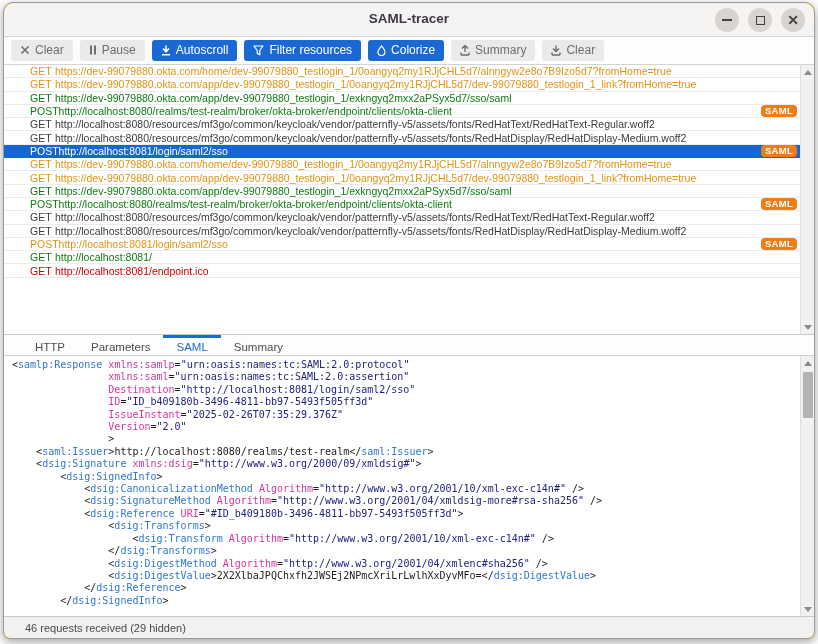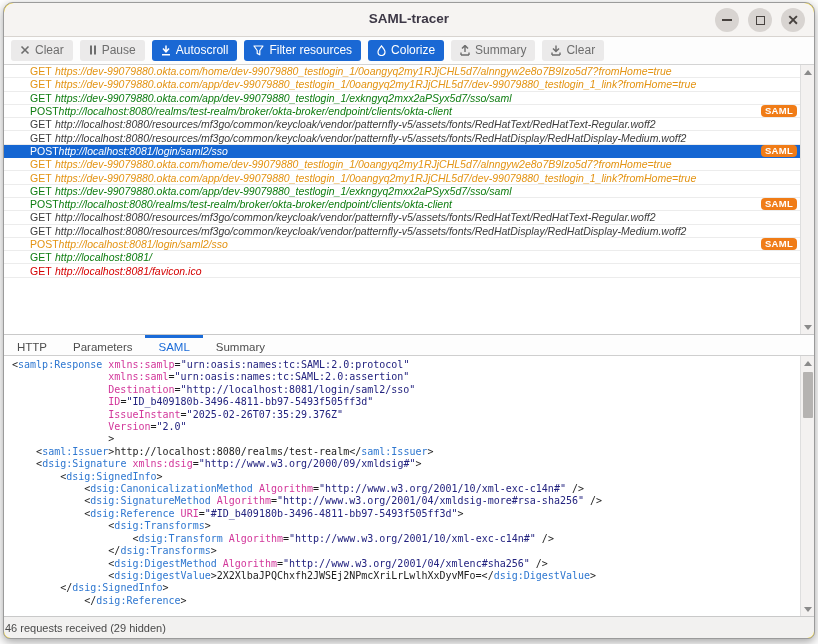--- a/index.html
+++ b/index.html
@@ -20,48 +20,48 @@
   
   .toolbar { height:28px; flex:0 0 28px; background:#fdfdfd; border-bottom:1px solid #d4d4d4; display:flex; align-items:center; padding:0 7px; gap:7px; }
   .tb-btn { display:flex; align-items:center; gap:5px; font-size:12px; padding:3px 9px 4px 9px; border-radius:3px; background:#ebeaea; color:#6e6e6e; border:none; cursor:pointer; white-space:nowrap; font-family:"Liberation Sans", sans-serif; }
   .tb-btn.active { background:#1a68d4; color:#fff; }
   .tb-btn svg { display:block; }
   
   .request-list { height:270px; flex:0 0 270px; display:flex; background:#fff; border-bottom:1px solid #c9c9c9; }
   .req-rows { flex:1 1 auto; overflow:hidden; }
   .req-row { position:relative; height:13.3px; border-bottom:1px solid #ececec; display:flex; align-items:center; font-size:10.5px; white-space:nowrap; cursor:pointer; background:#fff; }
   .req-method { flex:0 0 51px; padding-left:26px; }
-  .req-url { flex:1 1 auto; overflow:hidden;font-style:italic; }
+  .req-url { flex:1 1 auto; overflow:hidden; }
   .req-row.c-orange .req-method, .req-row.c-orange .req-url { color:#e39312; }
   .req-row.c-green  .req-method, .req-row.c-green  .req-url { color:#0e7c10; }
   .req-row.c-dark   .req-method, .req-row.c-dark   .req-url { color:#3c3c3c; }
   .req-row.c-red    .req-method, .req-row.c-red    .req-url { color:#d40000; }
   .req-row.selected { background:#1566d2; border-bottom-color:#1566d2; }
   .req-row.selected .req-method, .req-row.selected .req-url { color:#fff; }
   .saml-badge { position:absolute; right:3px; top:0px; background:#f07c17; color:#fff; font-size:9.5px; font-weight:bold; padding:0px 4px 1px 4px; border-radius:4px; line-height:11.5px; letter-spacing:.3px; }
   
   .vscroll { flex:0 0 14px; background:#f3f1f0; border-left:1px solid #dedede; position:relative; }
   .arrow { position:absolute; left:0; width:14px; height:14px; display:flex; align-items:center; justify-content:center; cursor:pointer; }
   .arrow.up { top:0; } .arrow.down { bottom:0; }
   .tri-up { width:0; height:0; border-left:4px solid transparent; border-right:4px solid transparent; border-bottom:5px solid #8a8a8a; }
   .tri-down { width:0; height:0; border-left:4px solid transparent; border-right:4px solid transparent; border-top:5px solid #8a8a8a; }
   .thumb { position:absolute; left:2px; width:10px; background:#b5b3b1; border-radius:1px; cursor:pointer; }
   
-  .tabs { height:21px; flex:0 0 21px; display:flex; background:#fdfdfd; border-bottom:1px solid #cfcfcf;text-align:right; }
+  .tabs { height:21px; flex:0 0 21px; display:flex; padding-left:18px; background:#fdfdfd; border-bottom:1px solid #cfcfcf;text-align:right; }
   .tab { font-size:11.5px; color:#4d4d4d; padding:3px 13px 0 13px; border-top:3px solid transparent; cursor:pointer; }
   .tab.active { color:#1a6bd8; border-top-color:#1a6bd8; }
   
   .xml-wrap { flex:1 1 auto; display:flex; background:#fff; overflow:hidden; }
   .xml-view { flex:1 1 auto; overflow:hidden; padding:3px 0 0 8px; font-family:"DejaVu Sans Mono", monospace; font-size:10px; line-height:12.4px; color:#1d1d1d; }
   .xml-line { white-space:pre; }
   .x-t { color:#2e77d0; }
   .x-a { color:#d2369a; }
   .x-v { color:#22227f; }
   
-  .statusbar { height:22px; flex:0 0 22px; background:#f2f1f0; border-top:1px solid #c9c9c9; display:flex; align-items:center; padding-left:1px; font-size:11px; color:#4a4a4a; border-radius:0 0 7px 7px; }
+  .statusbar { height:22px; flex:0 0 22px; background:#f2f1f0; border-top:1px solid #c9c9c9; display:flex; align-items:center; padding-left:21px; font-size:11px; color:#4a4a4a; border-radius:0 0 7px 7px; }
 </style>
 </head>
 <body>
 
 <div class="window">
 
   <div class="titlebar">
     <div class="title">SAML-tracer</div>
     <div class="win-controls">
       <div class="win-btn">
@@ -202,21 +202,21 @@
           <span class="req-method">POST</span>
           <span class="req-url">http://localhost:8081/login/saml2/sso</span>
           <span class="saml-badge">SAML</span>
         </div>
         <div class="req-row c-green">
           <span class="req-method">GET</span>
           <span class="req-url">http://localhost:8081/</span>
         </div>
         <div class="req-row c-red">
           <span class="req-method">GET</span>
-          <span class="req-url">http://localhost:8081/favicon.ico</span>
+          <span class="req-url">http://localhost:8081/endpoint.ico</span>
         </div>
       </div>
     <div class="vscroll">
       <div class="arrow up">
           <div class="tri-up"></div>
         </div>
       <div class="arrow down">
           <div class="tri-down"></div>
         </div>
     </div>
@@ -242,22 +242,22 @@
         <div class="xml-line">    <span class="x-p">&lt;</span><span class="x-t">dsig:Signature</span><span class="x-p"> </span><span class="x-a">xmlns:dsig</span><span class="x-p">=</span><span class="x-v">"http://www.w3.org/2000/09/xmldsig#"</span><span class="x-p">&gt;</span></div>
         <div class="xml-line">        <span class="x-p">&lt;</span><span class="x-t">dsig:SignedInfo</span><span class="x-p">&gt;</span></div>
         <div class="xml-line">            <span class="x-p">&lt;</span><span class="x-t">dsig:CanonicalizationMethod</span><span class="x-p"> </span><span class="x-a">Algorithm</span><span class="x-p">=</span><span class="x-v">"http://www.w3.org/2001/10/xml-exc-c14n#"</span><span class="x-p"> /&gt;</span></div>
         <div class="xml-line">            <span class="x-p">&lt;</span><span class="x-t">dsig:SignatureMethod</span><span class="x-p"> </span><span class="x-a">Algorithm</span><span class="x-p">=</span><span class="x-v">"http://www.w3.org/2001/04/xmldsig-more#rsa-sha256"</span><span class="x-p"> /&gt;</span></div>
         <div class="xml-line">            <span class="x-p">&lt;</span><span class="x-t">dsig:Reference</span><span class="x-p"> </span><span class="x-a">URI</span><span class="x-p">=</span><span class="x-v">"#ID_b409180b-3496-4811-bb97-5493f505ff3d"</span><span class="x-p">&gt;</span></div>
         <div class="xml-line">                <span class="x-p">&lt;</span><span class="x-t">dsig:Transforms</span><span class="x-p">&gt;</span></div>
         <div class="xml-line">                    <span class="x-p">&lt;</span><span class="x-t">dsig:Transform</span><span class="x-p"> </span><span class="x-a">Algorithm</span><span class="x-p">=</span><span class="x-v">"http://www.w3.org/2001/10/xml-exc-c14n#"</span><span class="x-p"> /&gt;</span></div>
         <div class="xml-line">                <span class="x-p">&lt;/</span><span class="x-t">dsig:Transforms</span><span class="x-p">&gt;</span></div>
         <div class="xml-line">                <span class="x-p">&lt;</span><span class="x-t">dsig:DigestMethod</span><span class="x-p"> </span><span class="x-a">Algorithm</span><span class="x-p">=</span><span class="x-v">"http://www.w3.org/2001/04/xmlenc#sha256"</span><span class="x-p"> /&gt;</span></div>
         <div class="xml-line">                <span class="x-p">&lt;</span><span class="x-t">dsig:DigestValue</span><span class="x-p">&gt;2X2XlbaJPQChxfh2JWSEj2NPmcXriLrLwlhXxDyvMFo=&lt;/</span><span class="x-t">dsig:DigestValue</span><span class="x-p">&gt;</span></div>
+        <div class="xml-line">            <span class="x-p">&lt;/</span><span class="x-t">dsig:Reference</span><span class="x-p">&gt;</span></div>
         <div class="xml-line">        <span class="x-p">&lt;/</span><span class="x-t">dsig:SignedInfo</span><span class="x-p">&gt;</span></div>
-        <div class="xml-line">            <span class="x-p">&lt;/</span><span class="x-t">dsig:Reference</span><span class="x-p">&gt;</span></div>
       </div>
     <div class="vscroll">
       <div class="arrow up">
           <div class="tri-up"></div>
         </div>
       <div class="thumb" style="top:16px; height:46px;"></div>
       <div class="arrow down">
           <div class="tri-down"></div>
         </div>
     </div>

